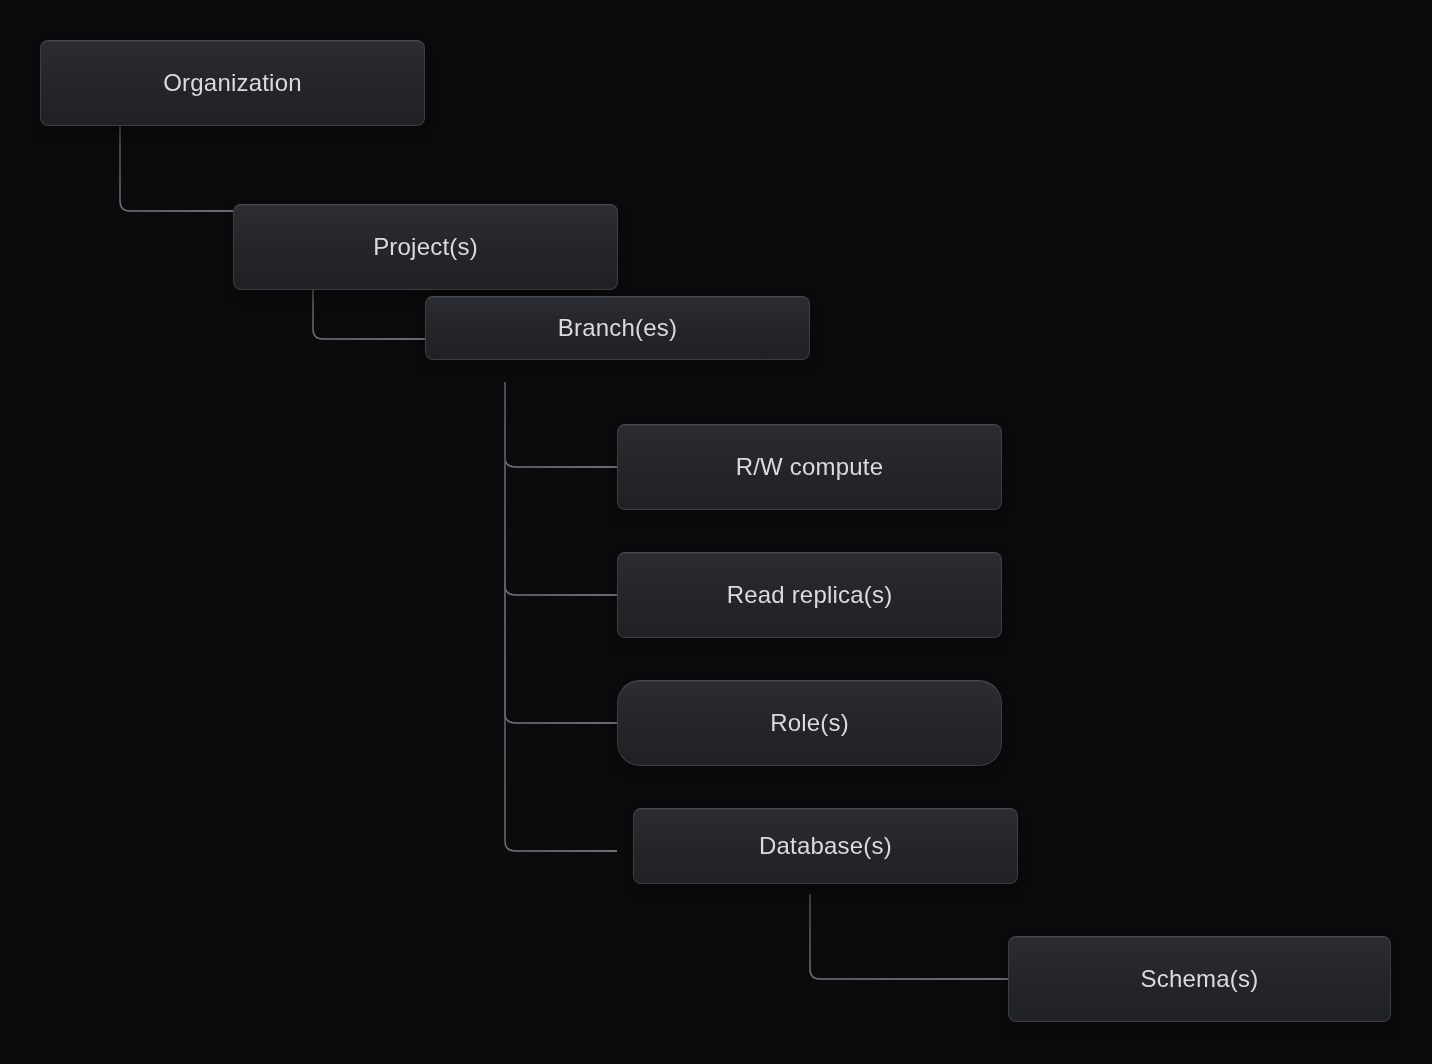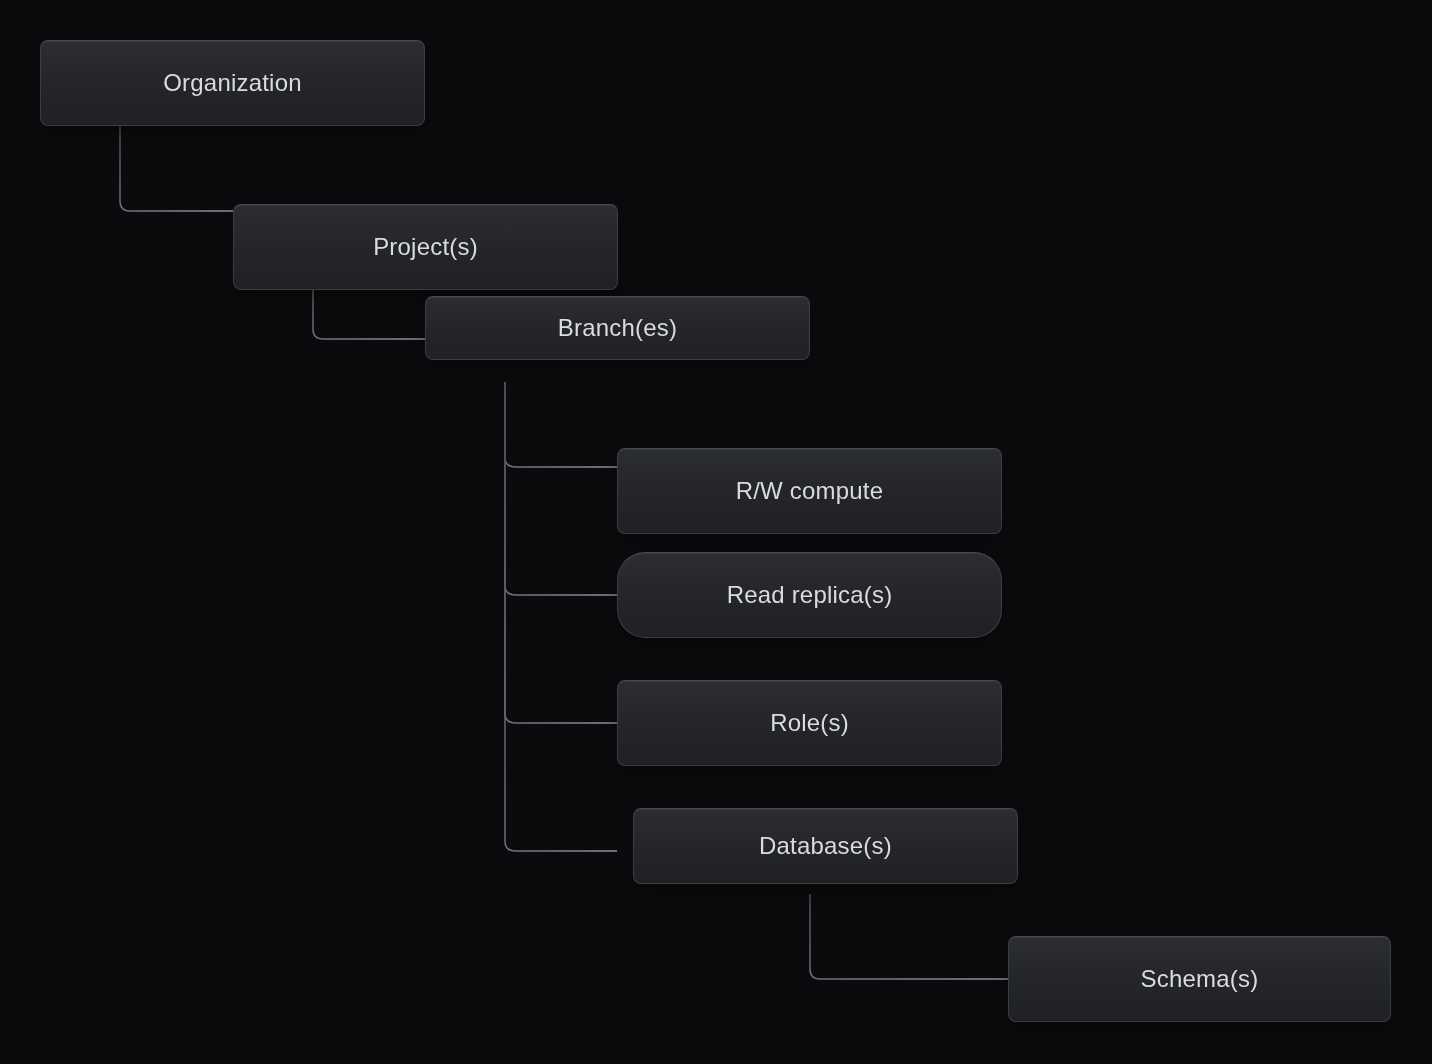--- a/index.html
+++ b/index.html
@@ -74,27 +74,27 @@
   <div id="nodes-layer">
       <div class="node" style="left: 40px; top: 40px; width: 385px; height: 86px;">
         <span class="node-label">Organization</span>
       </div>
       <div class="node" style="left: 233px; top: 168px; width: 385px; height: 86px; margin-top: 36px;">
         <span class="node-label">Project(s)</span>
       </div>
       <div class="node" style="left: 425px; top: 296px; width: 385px; height: 64px;">
         <span class="node-label">Branch(es)</span>
       </div>
-      <div class="node" style="left: 617px; top: 448px; width: 385px; height: 86px;">
+      <div class="node" style="left: 617px; top: 424px; width: 385px; height: 86px;">
         <span class="node-label">R/W compute</span>
       </div>
-      <div class="node" style="left: 617px; top: 552px; width: 385px; height: 86px; border-radius: 28px;">
+      <div class="node" style="left: 617px; top: 552px; width: 385px; height: 86px;">
         <span class="node-label">Read replica(s)</span>
       </div>
-      <div class="node" style="left: 617px; top: 680px; width: 385px; height: 86px;">
+      <div class="node" style="left: 617px; top: 680px; width: 385px; height: 86px; border-radius: 23px;">
         <span class="node-label">Role(s)</span>
       </div>
       <div class="node" style="left: 617px; top: 808px; width: 385px; height: 76px; margin-left: 16px;">
         <span class="node-label">Database(s)</span>
       </div>
       <div class="node" style="left: 1008px; top: 936px; width: 383px; height: 86px; text-align: right;">
         <span class="node-label">Schema(s)</span>
       </div>
     </div>
 </div>

